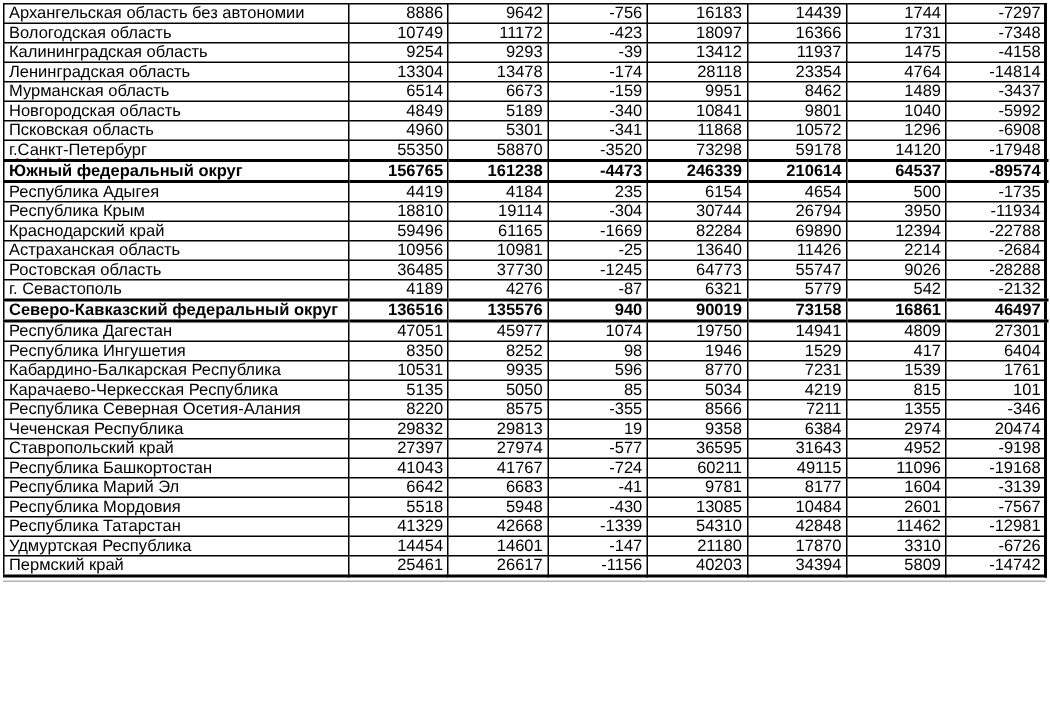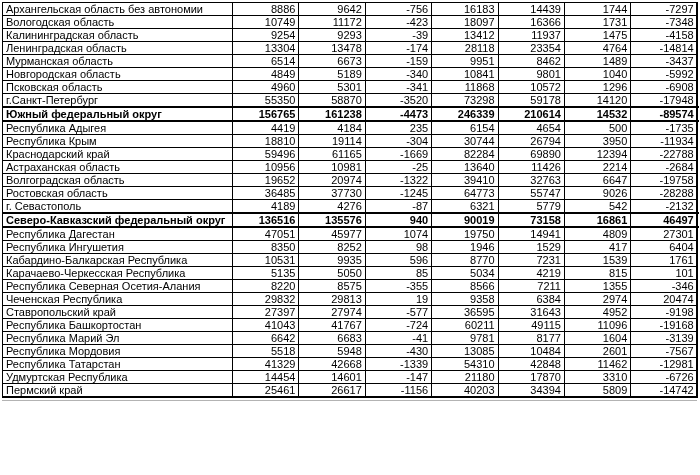--- a/index.html
+++ b/index.html
@@ -162,21 +162,21 @@
           <td class="num">-17948</td>
           <td class="num">-308</td>
         </tr>
         <tr class="section">
           <td class="name">Южный федеральный округ</td>
           <td class="num">156765</td>
           <td class="num">161238</td>
           <td class="num">-4473</td>
           <td class="num">246339</td>
           <td class="num">210614</td>
-          <td class="num">14532</td>
+          <td class="num">64537</td>
           <td class="num">-89574</td>
           <td class="num">-49376</td>
         </tr>
         <tr>
           <td class="name">Республика Адыгея</td>
           <td class="num">4419</td>
           <td class="num">4184</td>
           <td class="num">235</td>
           <td class="num">6154</td>
           <td class="num">4654</td>
@@ -209,31 +209,20 @@
         <tr>
           <td class="name">Астраханская область</td>
           <td class="num">10956</td>
           <td class="num">10981</td>
           <td class="num">-25</td>
           <td class="num">13640</td>
           <td class="num">11426</td>
           <td class="num">2214</td>
           <td class="num">-2684</td>
           <td class="num">-445</td>
-        </tr>
-        <tr>
-          <td class="name">Волгоградская область</td>
-          <td class="num">19652</td>
-          <td class="num">20974</td>
-          <td class="num">-1322</td>
-          <td class="num">39410</td>
-          <td class="num">32763</td>
-          <td class="num">6647</td>
-          <td class="num">-19758</td>
-          <td class="num">-11789</td>
         </tr>
         <tr>
           <td class="name">Ростовская область</td>
           <td class="num">36485</td>
           <td class="num">37730</td>
           <td class="num">-1245</td>
           <td class="num">64773</td>
           <td class="num">55747</td>
           <td class="num">9026</td>
           <td class="num">-28288</td>

